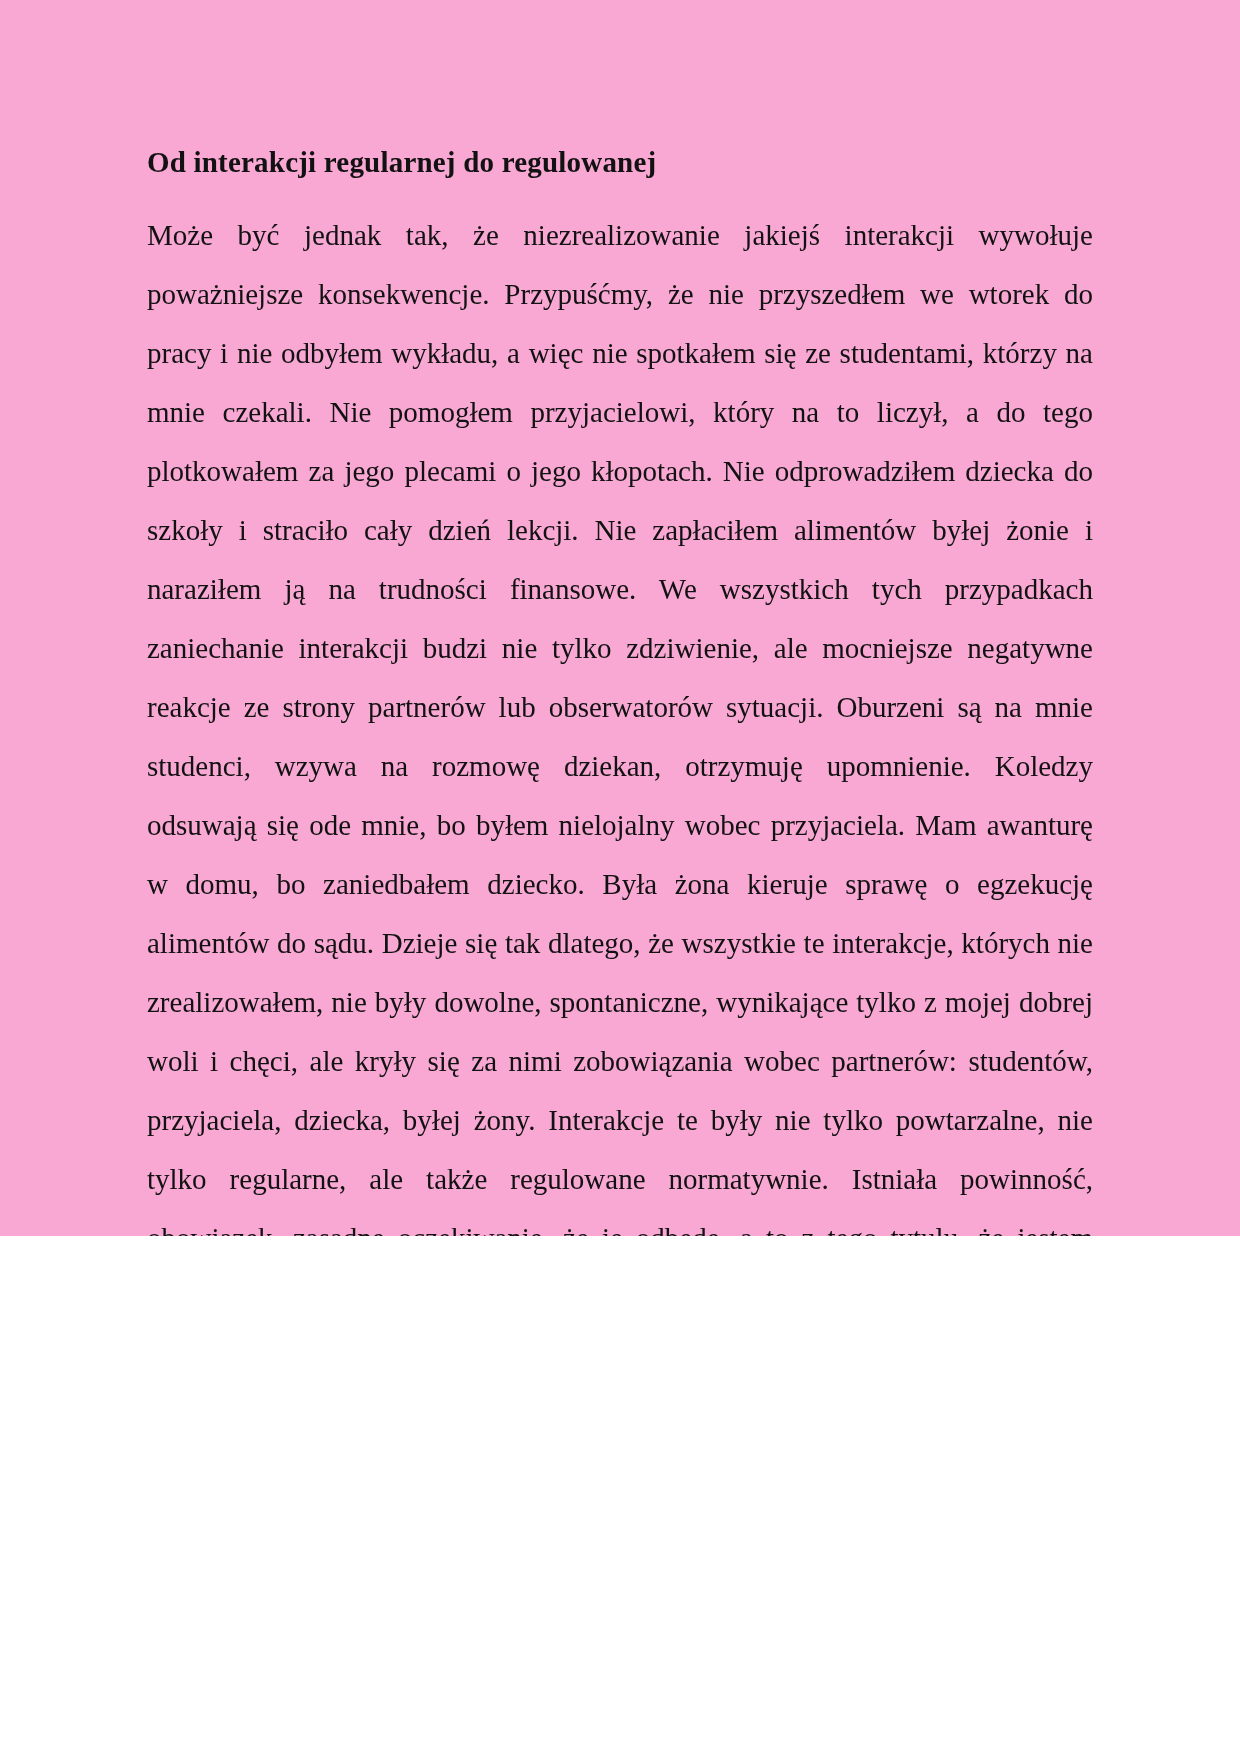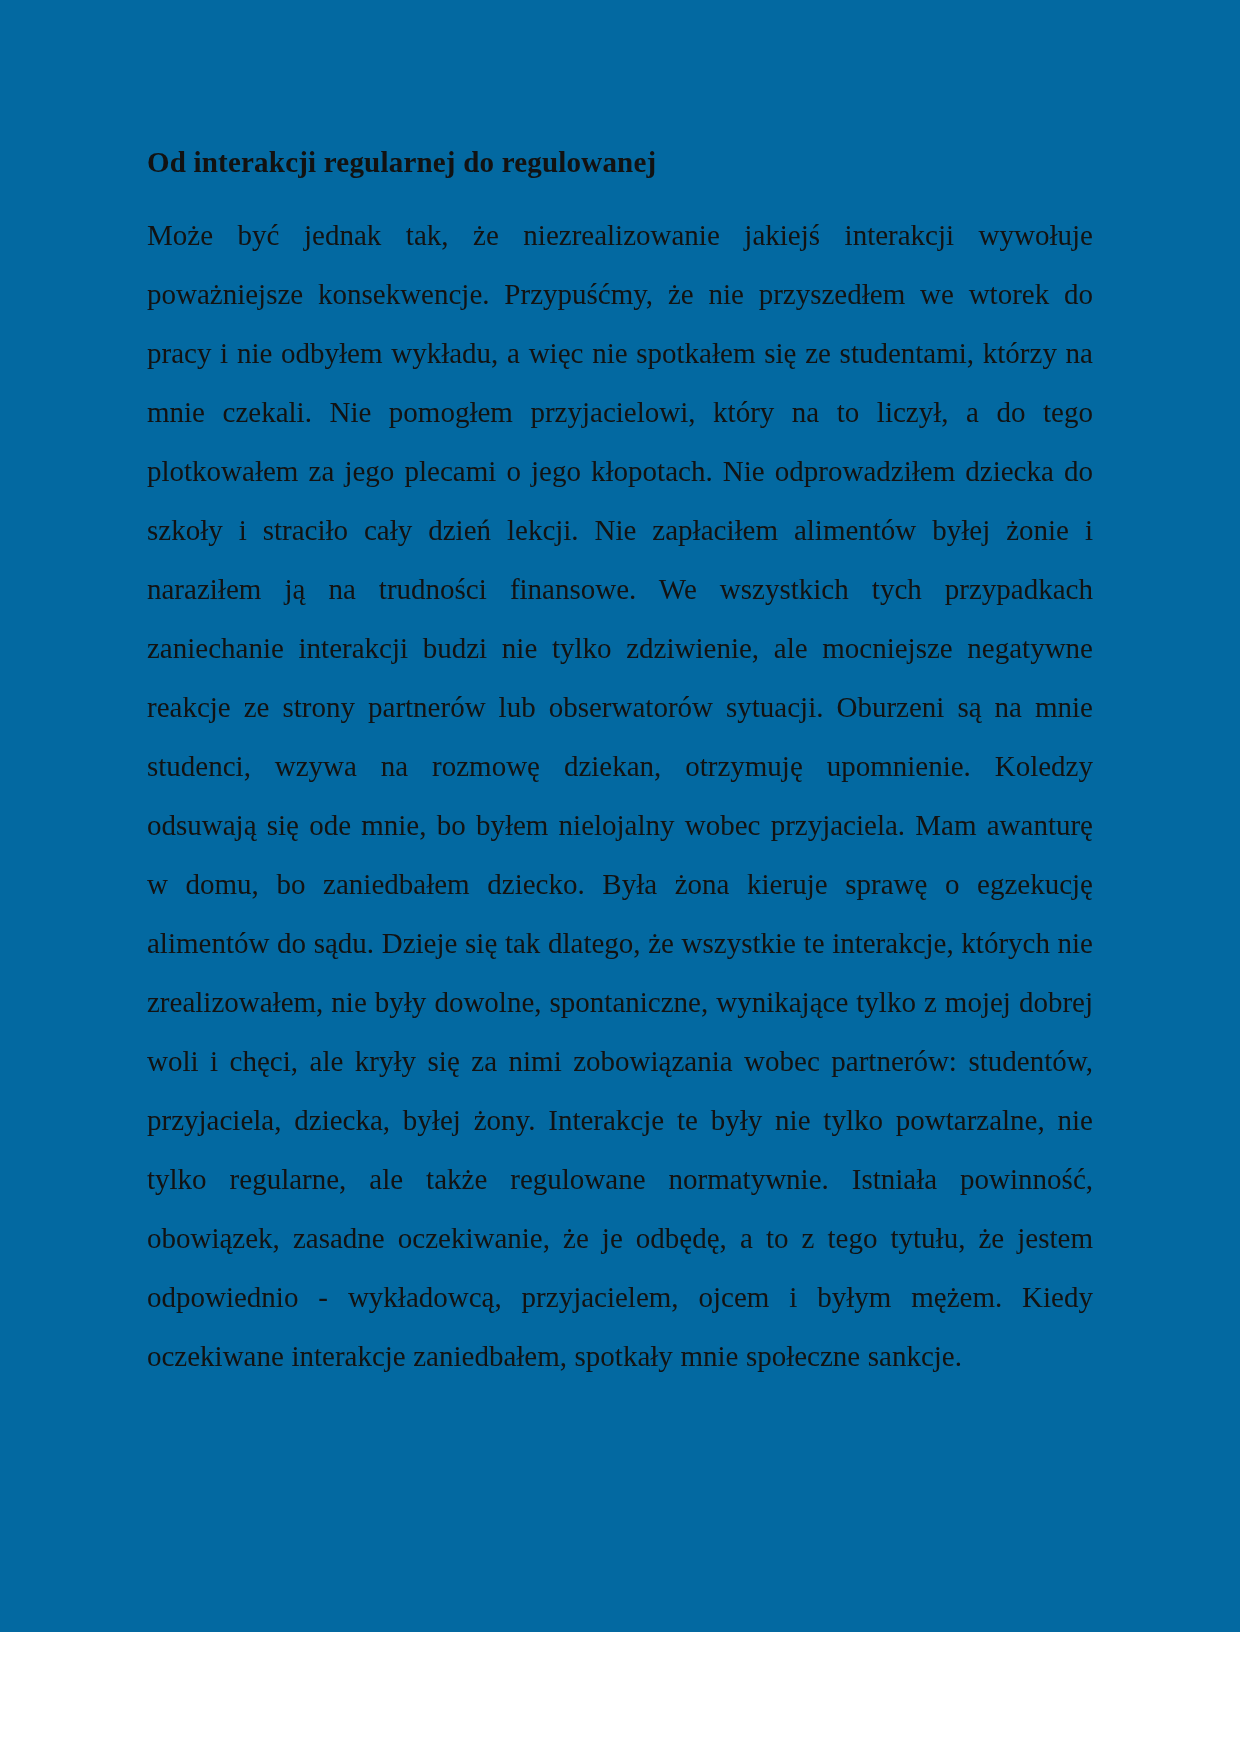--- a/index.html
+++ b/index.html
@@ -2,22 +2,22 @@
 <html lang="pl"><head>
 <meta charset="utf-8">
 <style>
   html, body {
     margin: 0;
     padding: 0;
   }
   .page {
     position: relative;
     width: 1240px;
-    height: 1632px;
-    background: #0369a1;
+    height: 1236px;
+    background: #f9a8d4;
     overflow: hidden;
     font-family: "Liberation Serif", "DejaVu Serif", serif;
     color: #121212;
   }
   .content {
     padding: 146px 147px 0 147px;
   }
   .doc-title {
     font-size: 29px;
     line-height: 33px;

